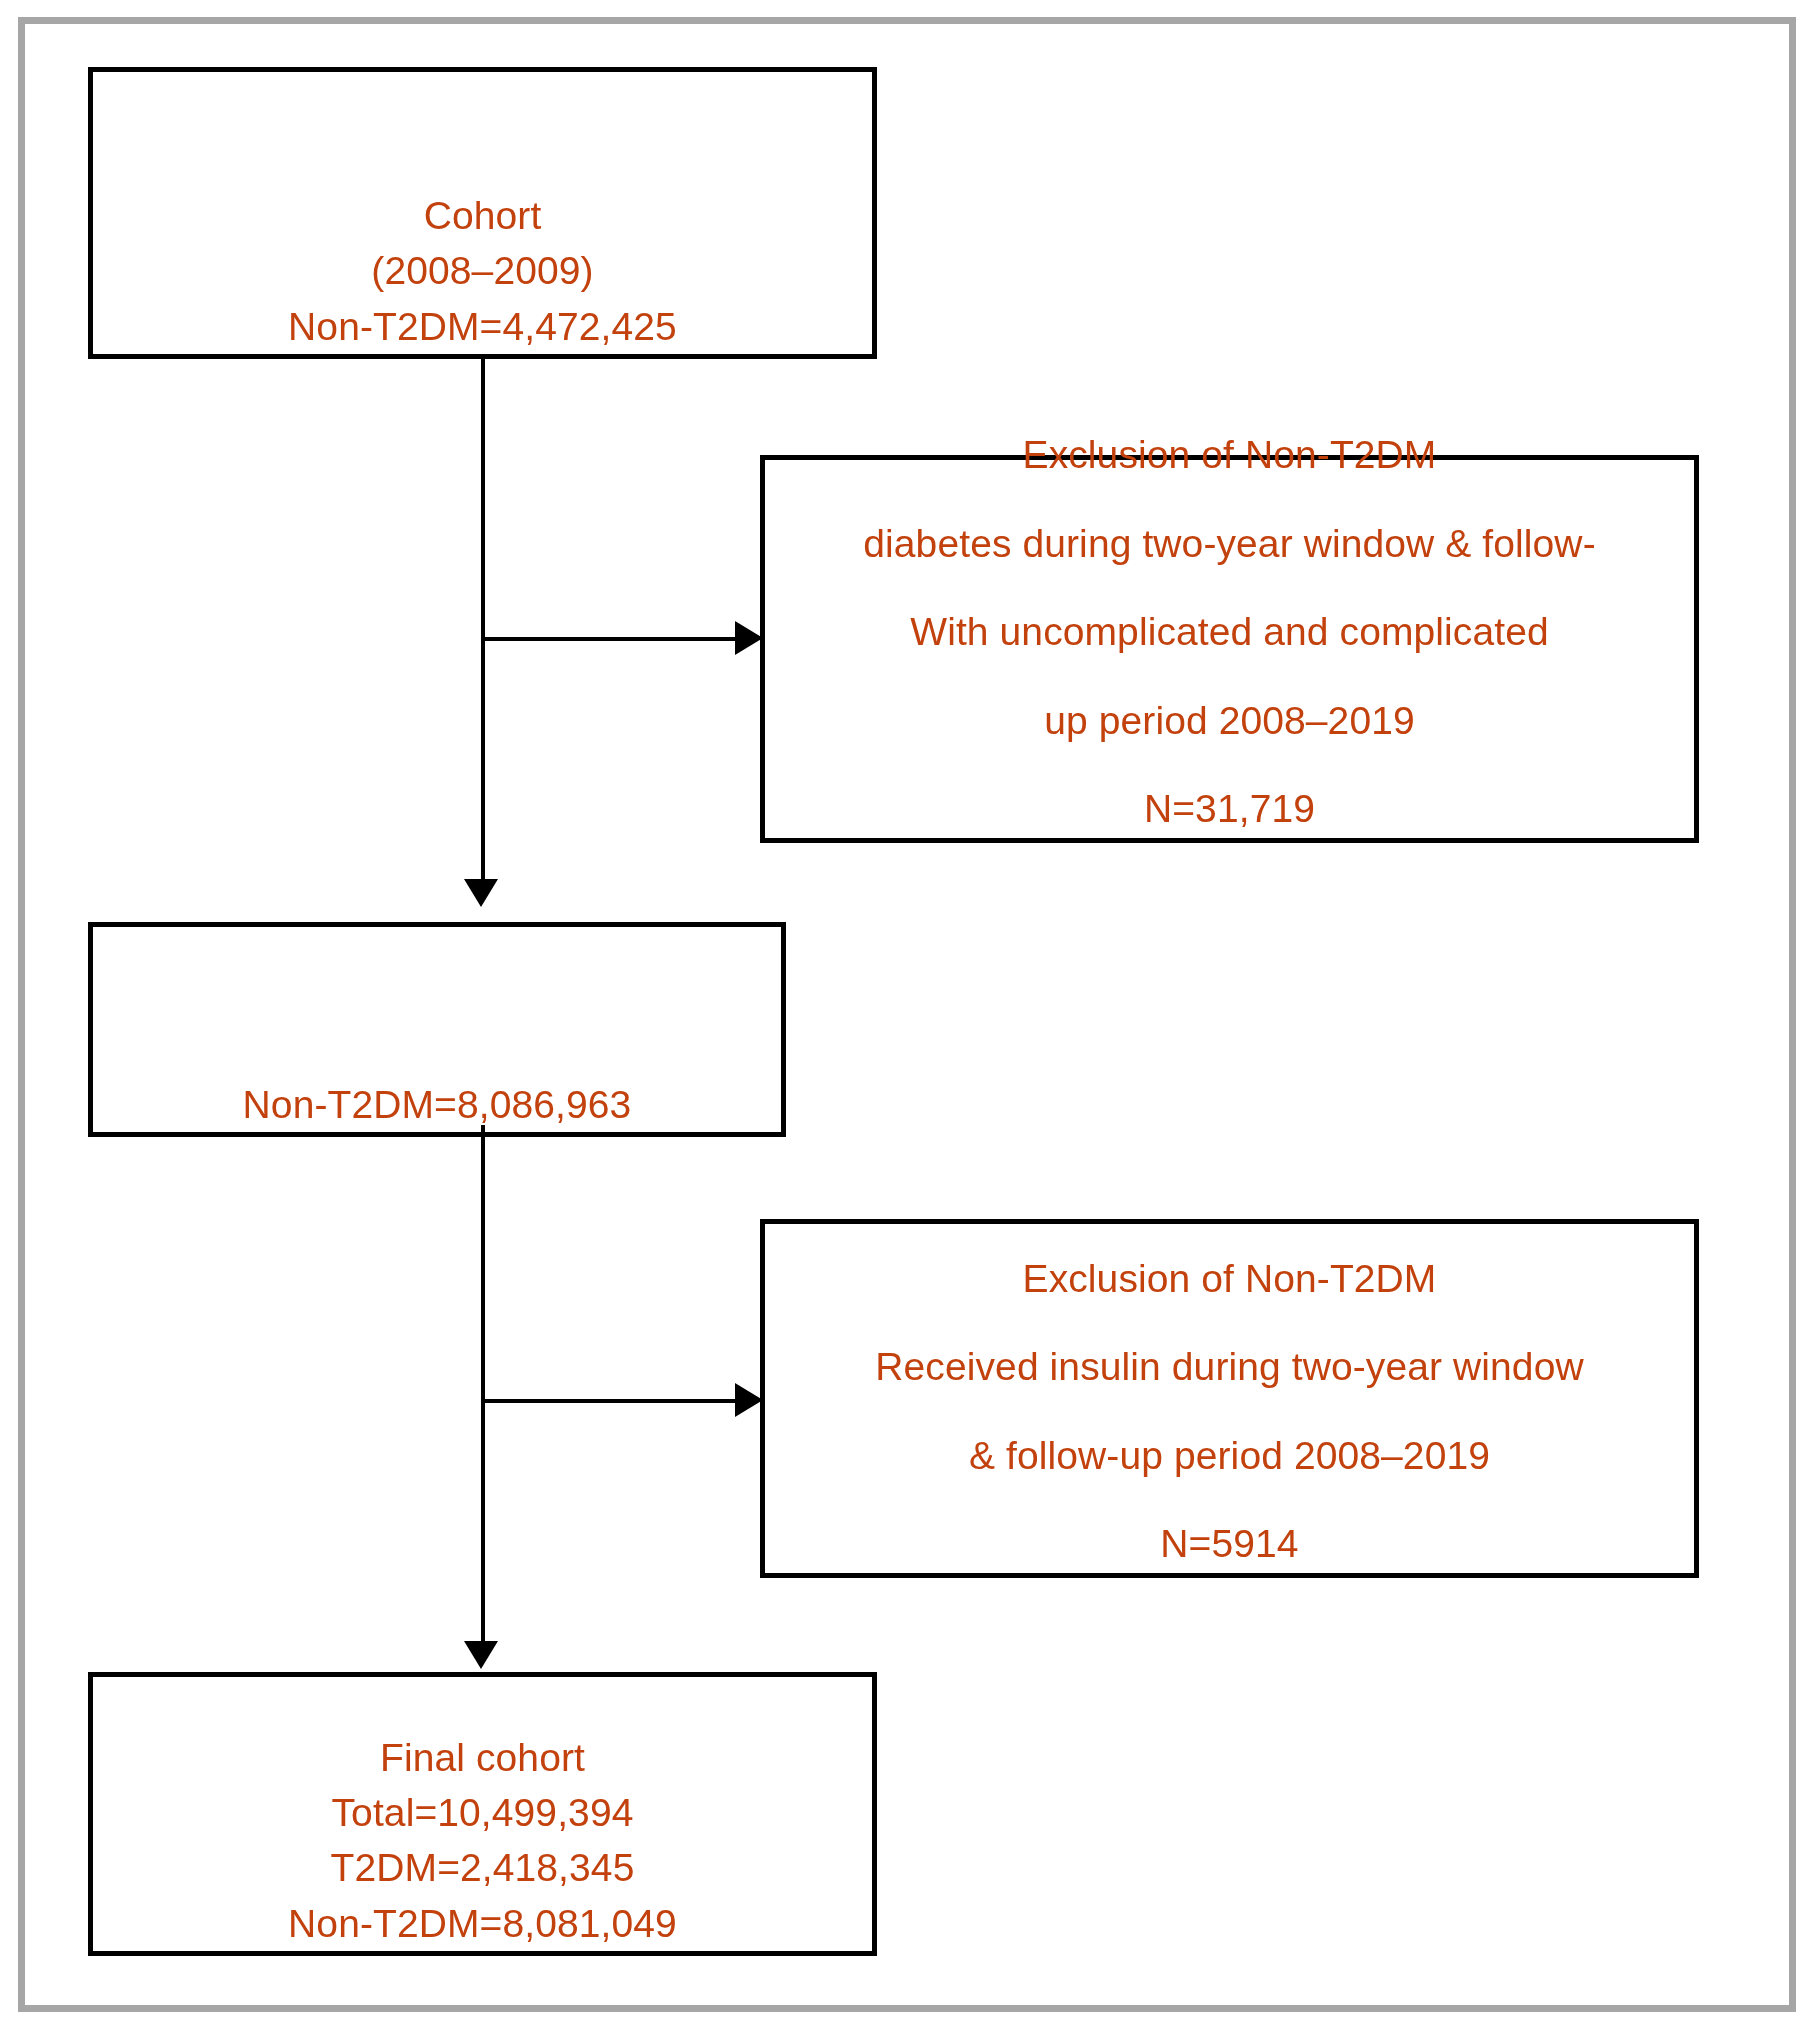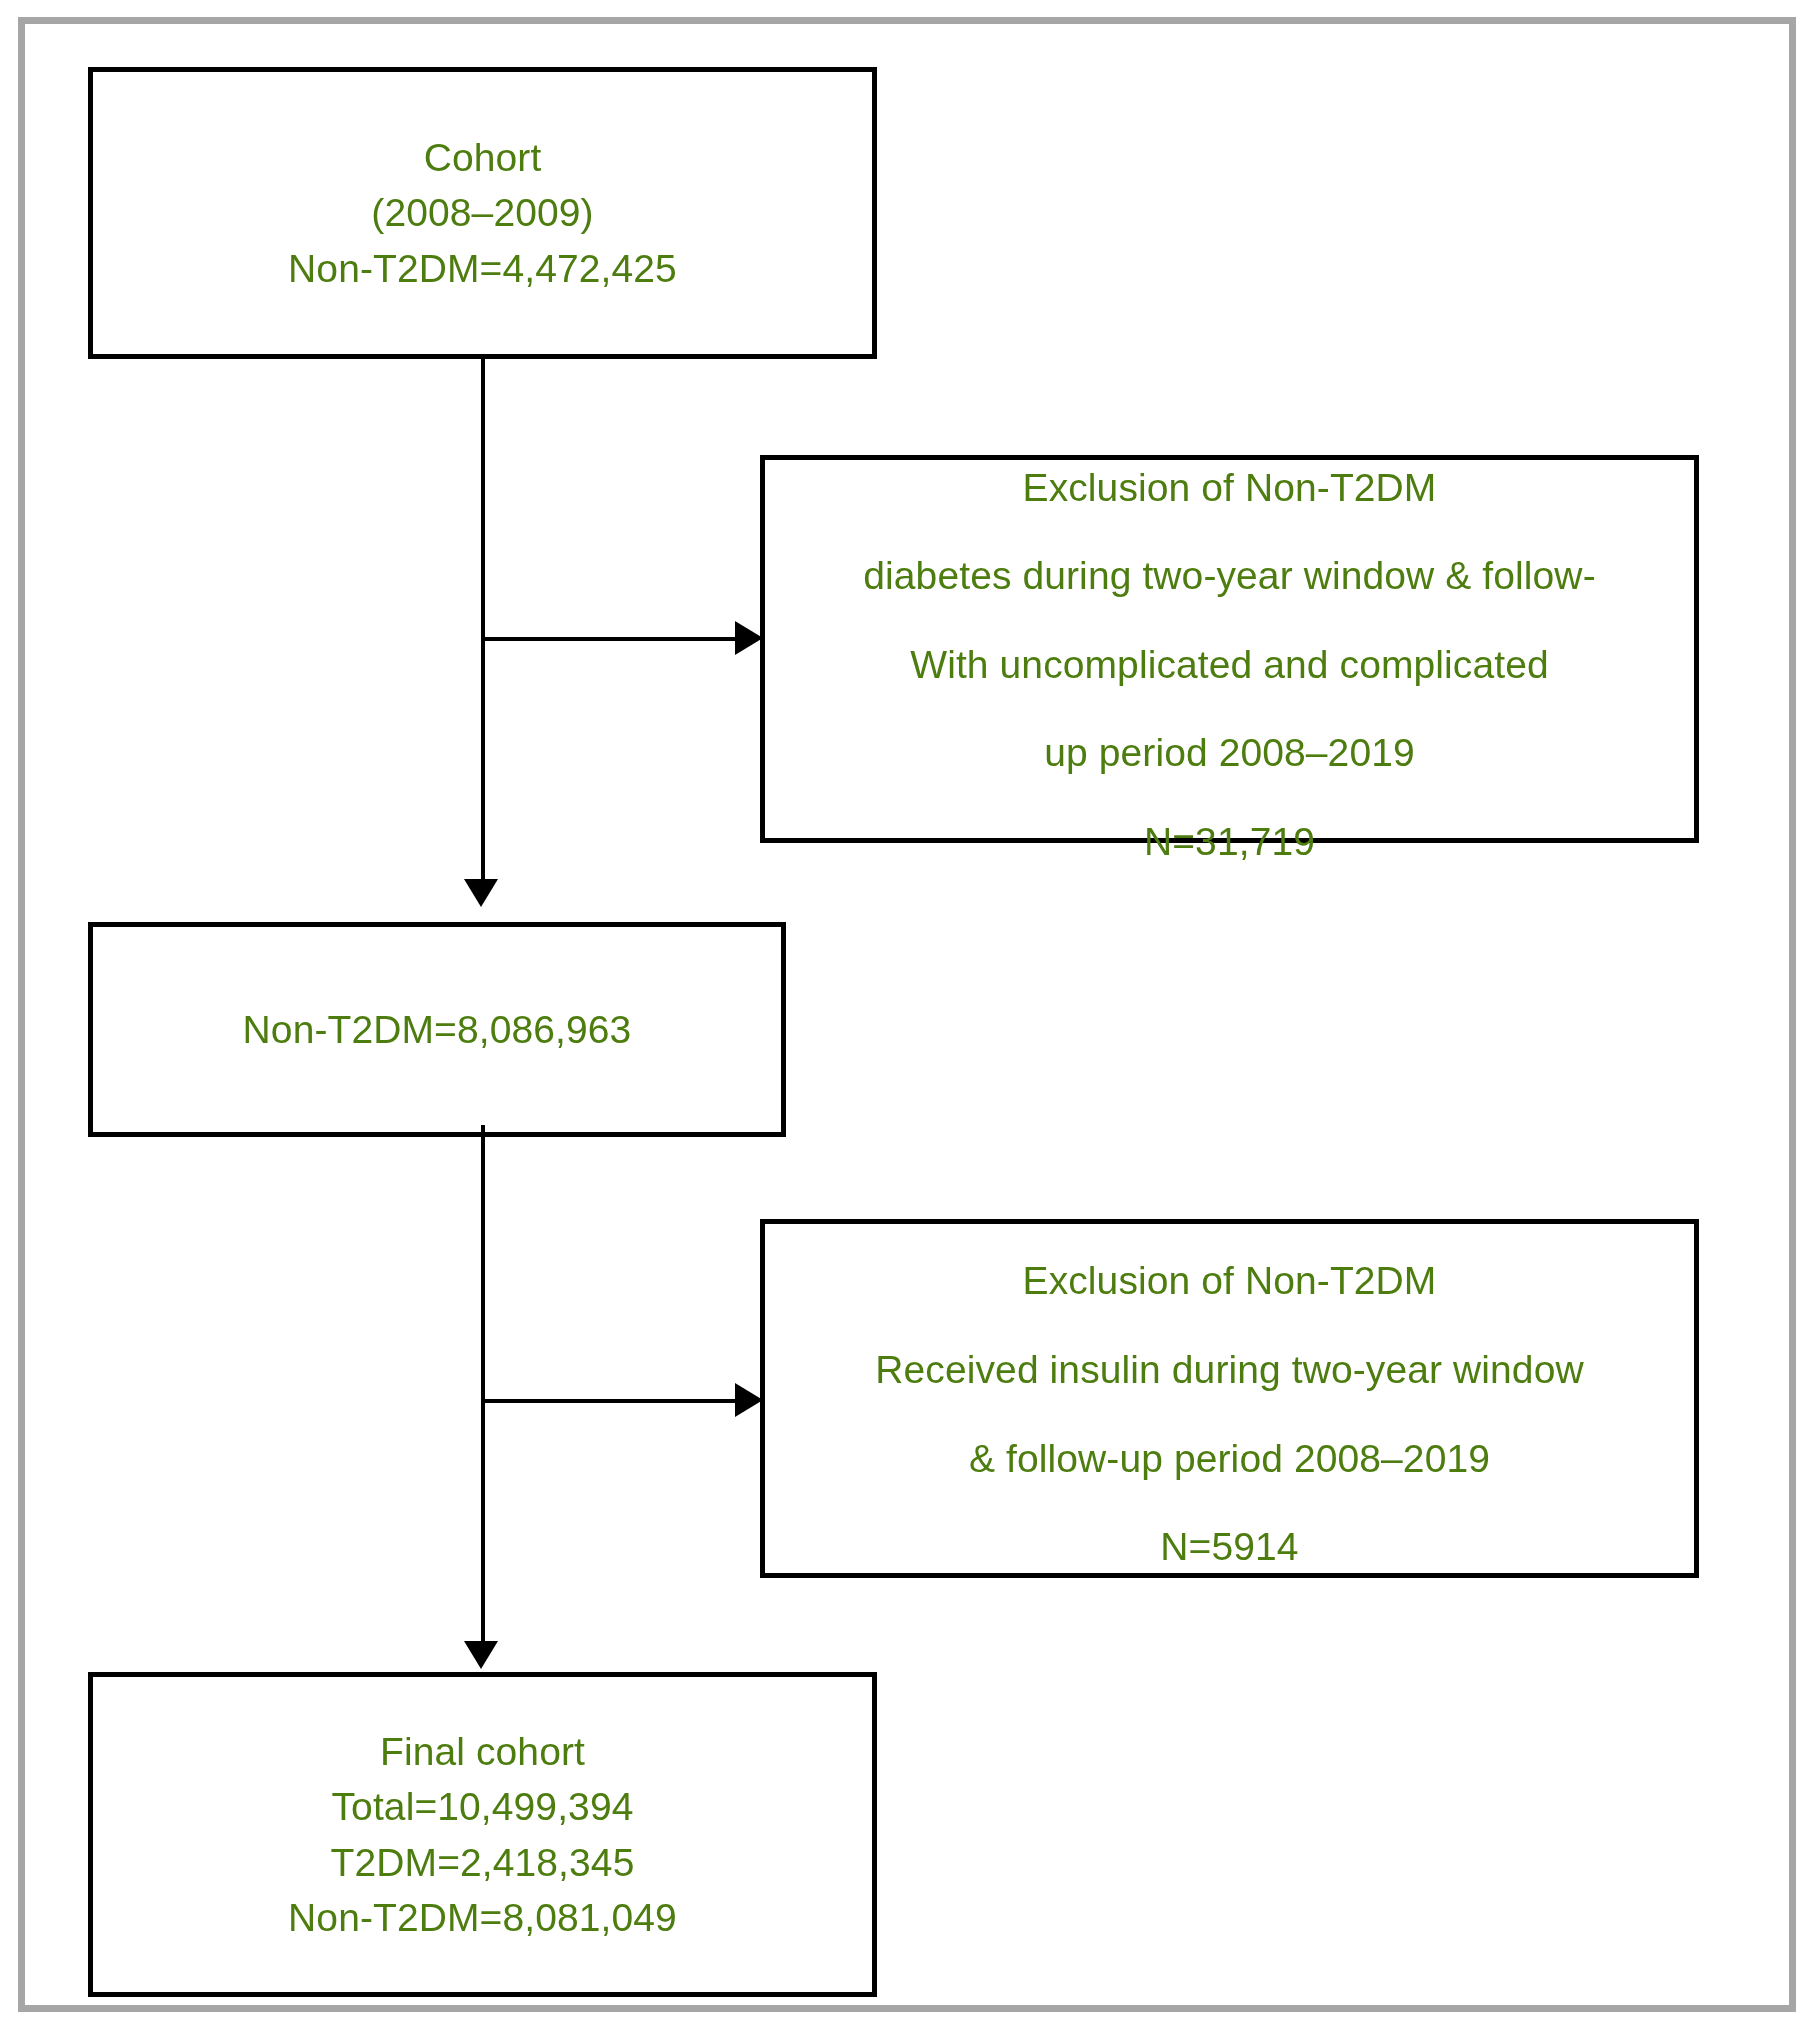--- a/index.html
+++ b/index.html
@@ -28,42 +28,42 @@
     background: #ffffff;
   }
   .node {
     position: absolute;
     box-sizing: border-box;
     border: 5.8px solid #000000;
     background: #ffffff;
     display: flex;
     flex-direction: column;
     align-items: center;
-    justify-content: center;
-    color: #4d7c0f;
+    justify-content: flex-end;
+    color: #c2410c;
   }
   .node .line {
     display: block;
     text-align: center;
     white-space: nowrap;
     line-height: 1.42;
     font-size: 39px;
     letter-spacing: 0.1px;
   }
   .node.wide .line {
     font-size: 39px;
     line-height: 1.45;
     margin-top: 32px;
   }
   
   #node-cohort        { left: 88px;  top: 67px;   width: 789px;  height: 292px; }
   #node-excl-1        { left: 760px;  top: 455px;  width: 939px; height: 388px; }
   #node-nont2dm       { left: 88px;  top: 910px; width: 698px;  height: 215px; margin-top: 12px; }
   #node-excl-2        { left: 760px;  top: 1219px; width: 939px; height: 359px; }
-  #node-final         { left: 88px;  top: 1672px; width: 789px;  height: 325px; }
+  #node-final         { left: 88px;  top: 1672px; width: 789px;  height: 284px; }
 
   
   .vline {
     position: absolute;
     width: 4.2px;
     background: #000000;
   }
   .hline {
     position: absolute;
     height: 4.2px;

